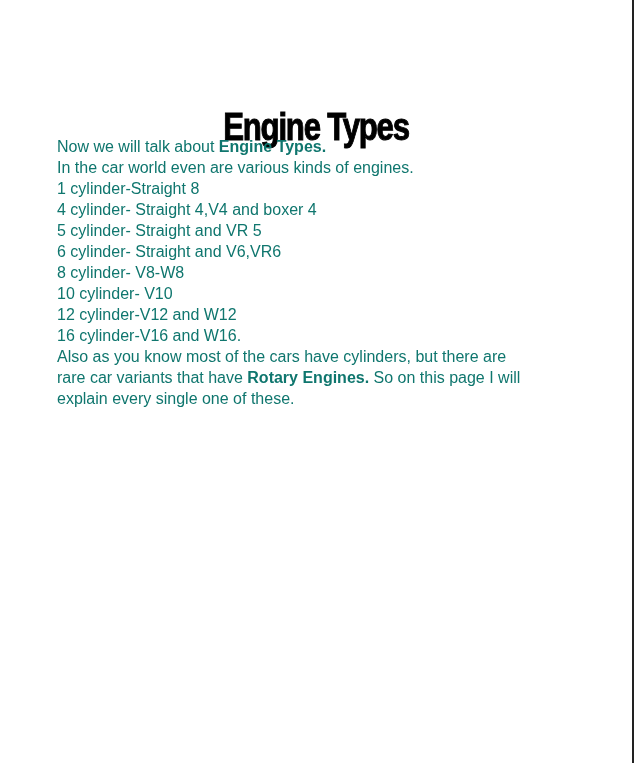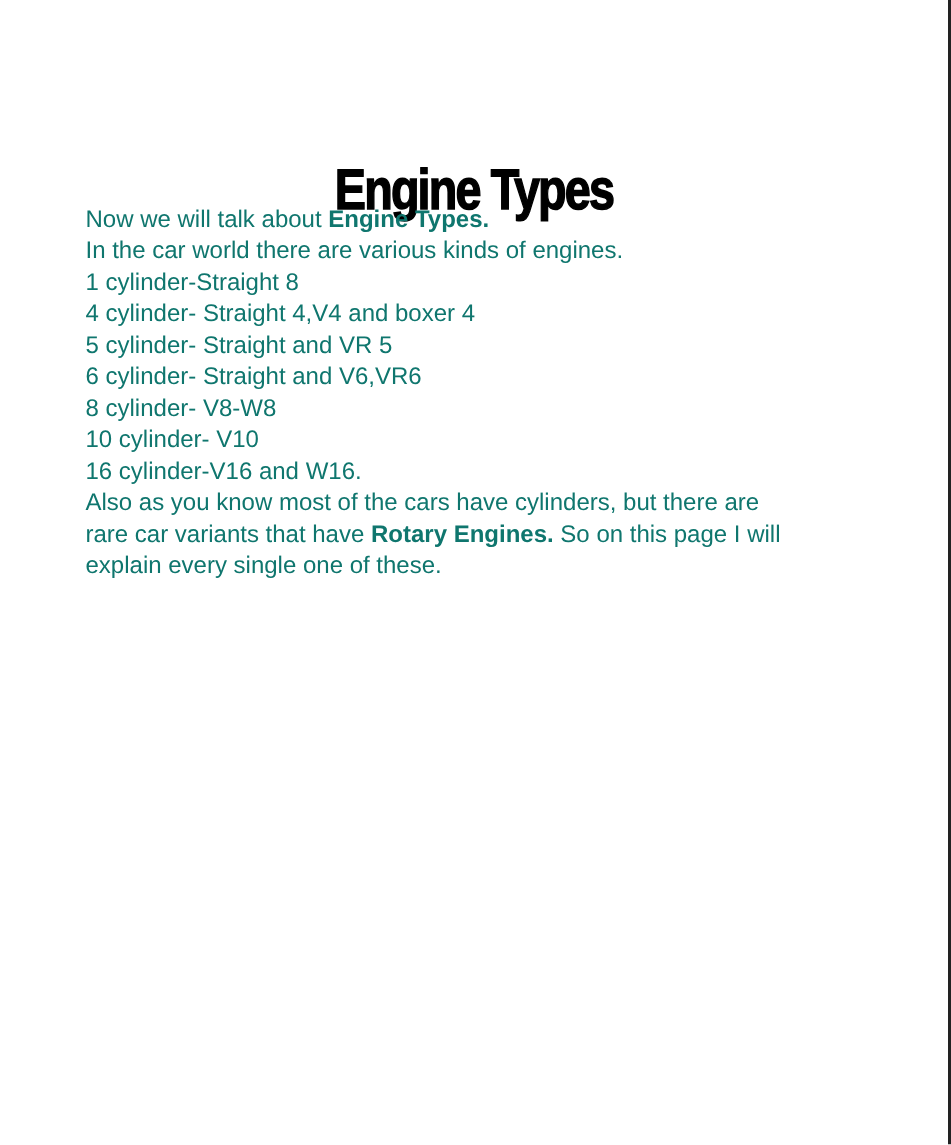--- a/index.html
+++ b/index.html
@@ -66,29 +66,30 @@
     }
   </style>
 </head>
 <body>
 
 <div class="page">
   <h1 class="title">Engine Types</h1>
 
   <div class="content">
     <p><span>Now we will talk about </span><b>Engine Types.</b></p>
-    <p>In the car world there are various kinds of engines.</p>
+    <p>In the car world even are various kinds of engines.</p>
 
     <div>
       <span class="list-line">1 cylinder-Straight 8</span>
       <span class="list-line">4 cylinder- Straight 4,V4 and boxer 4</span>
       <span class="list-line">5 cylinder- Straight and VR 5</span>
       <span class="list-line">6 cylinder- Straight and V6,VR6</span>
       <span class="list-line">8 cylinder- V8-W8</span>
       <span class="list-line">10 cylinder- V10</span>
+      <span class="list-line">12 cylinder-V12 and W12</span>
       <span class="list-line">16 cylinder-V16 and W16.</span>
     </div>
 
     <p><span>Also as you know most of the cars have cylinders, but there are rare car variants that have </span><b>Rotary Engines.</b><span> So on this page I will explain every single one of these.</span></p>
   </div>
 </div>
 
 <div class="right-border"></div>
 
 </body></html>

